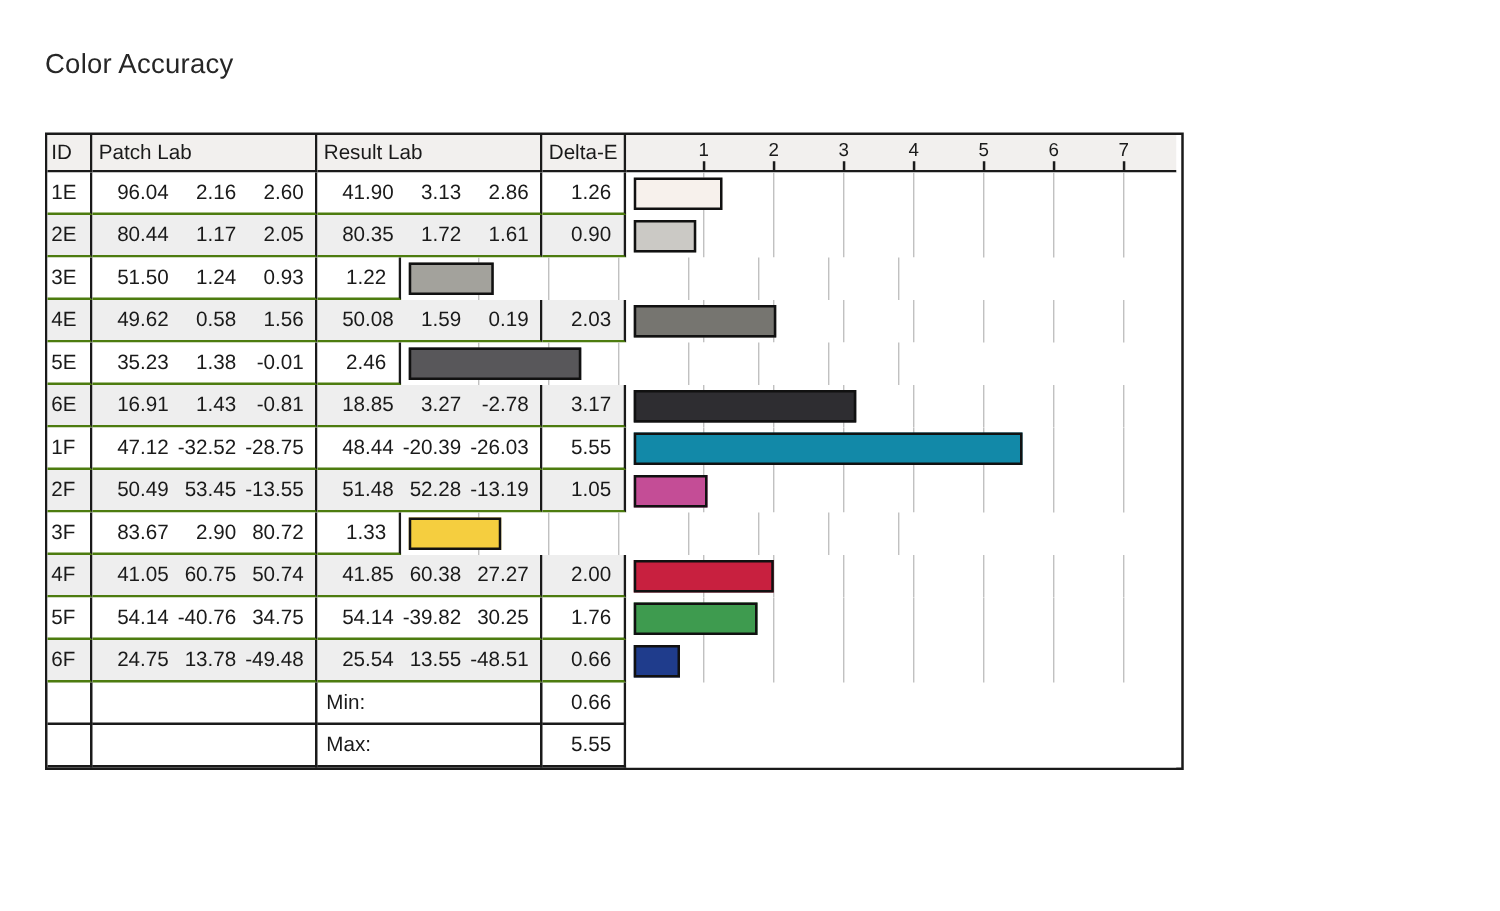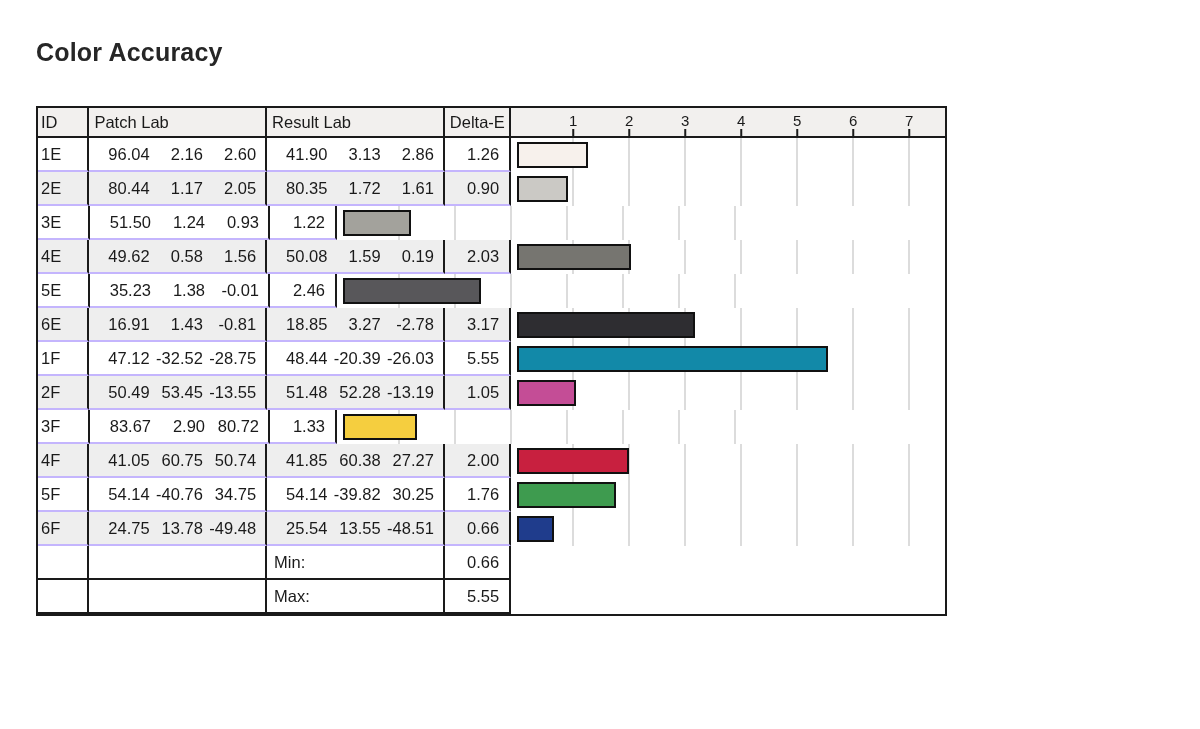--- a/index.html
+++ b/index.html
@@ -11,37 +11,36 @@
   }
   #page {
     position: relative;
     width: 1200px; height: 729px;
     background: #ffffff;
     overflow: hidden;
   }
   #title {
     position: absolute;
     left: 36px; top: 38px;
-    font-size: 25px;
+    font-size: 22px;
     color: #262626;
     letter-spacing: 0.2px;
     white-space: nowrap;
-    font-weight: bold;
   }
   #report {
     position: absolute;
     left: 36px; top: 106px;
     width: 911px;
     border: 2px solid #1a1a1a;
     background: #ffffff;
   }
   .rowline { display: flex; width: 100%; }
 
   
-  .c-id     { width: 52px; }
+  .c-id     { width: 36px; }
   .c-patch  { width: 180px; }
   .c-result { width: 180px; }
   .c-delta  { width: 67px; }
   .c-chart  { width: 440px; }
 
   .cell {
     border-right: 2px solid #1a1a1a;
     height: 34px;
     display: flex;
     align-items: center;
@@ -55,21 +54,21 @@
 
   
   .hdr .cell {
     height: 30px;
     background: #f2f0ee;
     border-bottom: 2px solid #1a1a1a;
     font-size: 16.5px;
   }
   .hdr .c-id { justify-content: flex-start; }
 
-  .body-row .cell { border-bottom: 2px solid #c4b5fd; }
+  .body-row .cell { border-bottom: 2px solid #4d7c0f; }
   .body-row.shade .cell.txt { background: #eeeeee; }
   .body-row .cell.txt.white { background: #ffffff; }
 
   .idcell { justify-content: flex-start; padding-left: 3px; }
   .labcell {
     display: flex;
     justify-content: space-between;
     padding: 0 9px 0 7px;
   }
   .labcell span { flex: 1 1 0; text-align: right; }

